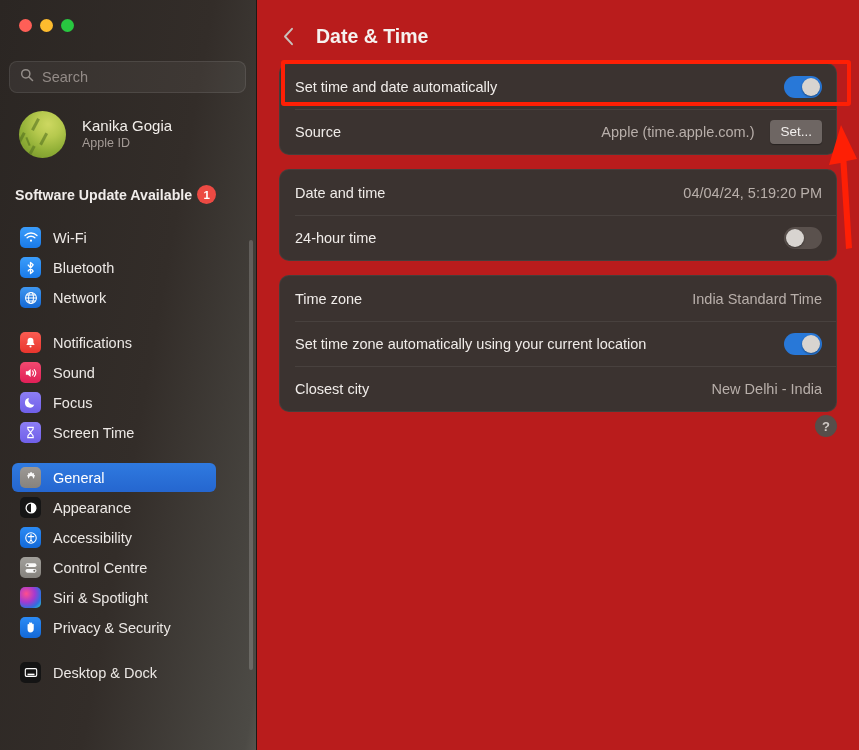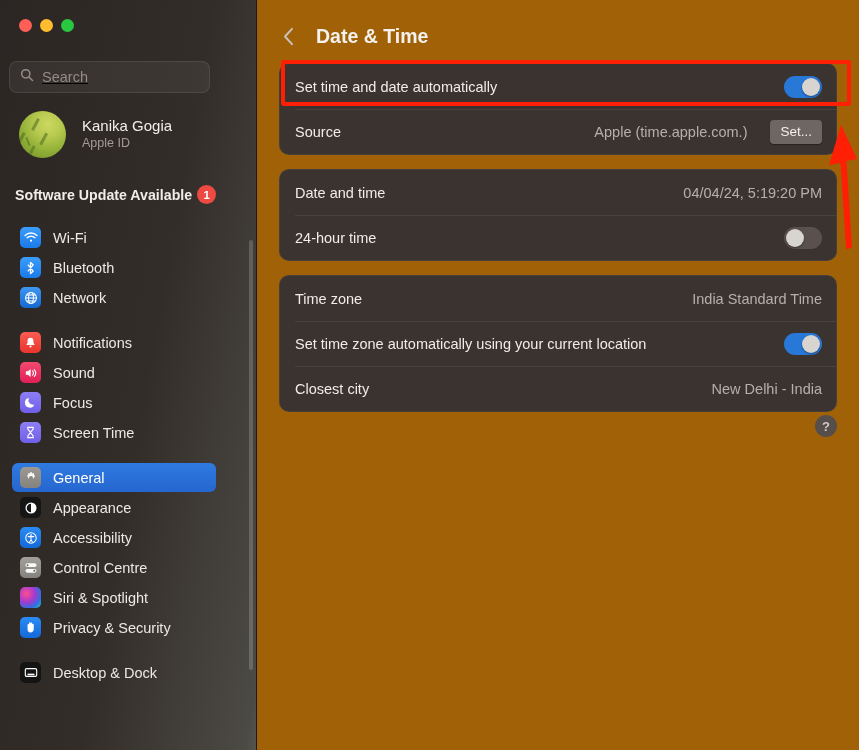--- a/index.html
+++ b/index.html
@@ -21,27 +21,26 @@
     overflow: hidden;
   }
   .traffic { position: absolute; top: 19px; left: 19px; display: flex; gap: 8px; }
   .tl { width: 13px; height: 13px; border-radius: 50%; }
   .tl.red { background: #ff5f57; }
   .tl.yellow { background: #febc2e; }
   .tl.green { background: #28c840; }
 
   .search-wrap {
     position: absolute; top: 61px; left: 9px;
-    width: 201px; height: 32px;
+    width: 237px; height: 32px;
     background: rgba(255,255,255,0.055);
     border: 1px solid rgba(255,255,255,0.09);
     border-radius: 8px;
     display: flex; align-items: center; padding: 0 10px;
     gap: 8px;
-    text-decoration: underline;
   }
   .search-wrap svg { flex: 0 0 auto; opacity: .62; }
   .search-input {
     background: transparent; border: 0; outline: none;
     color: #ddd6d2; font-size: 14.5px;
     font-family: "Liberation Sans", sans-serif;
     width: 100%;
   }
   .search-input::placeholder { color: #938b87; }
 
@@ -120,21 +119,21 @@
   .ic-desktop   { background: #141414; }
 
   .scrollbar {
     position: absolute; right: 3px; top: 240px;
     width: 4px; height: 430px; border-radius: 2px;
     background: rgba(255,255,255,0.18);
   }
 
   
   #main {
-    flex: 1; height: 750px; background: #a16207;
+    flex: 1; height: 750px; background: #b91c1c;
     position: relative; border-left: 1px solid #1d1917;
   }
   .titlebar { display: flex; align-items: center; gap: 17px; padding: 16px 0 0 20px; height: 56px; }
   .back-btn {
     width: 22px; height: 24px; display: flex; align-items: center; justify-content: center;
     color: #c9c2bd; cursor: default;
   }
   .page-title { color: #f5f1ee; font-size: 19.5px; font-weight: bold; }
 
   .card {
@@ -147,21 +146,21 @@
   #card-auto { margin-top: 7px; }
   .row {
     display: flex; align-items: center; justify-content: space-between;
     height: 45px; padding: 0 14px 0 15px; position: relative;
   }
   .row + .row::before {
     content: ""; position: absolute; top: 0; left: 15px; right: 0;
     height: 1px; background: rgba(255,255,255,0.07);
   }
   .row-label { color: #f0ece9; font-size: 14.5px; }
-  .row-right { display: flex; align-items: center; gap: 23px; }
+  .row-right { display: flex; align-items: center; gap: 16px; }
   .row-value { color: #b8afaa; font-size: 14.5px; }
 
   .toggle {
     width: 38px; height: 22px; border-radius: 11px;
     position: relative; flex: 0 0 38px; cursor: default;
   }
   .toggle.on { background: #2878d8; }
   .toggle.off { background: #5a514d; }
   .knob {
     position: absolute; top: 2px; width: 18px; height: 18px;

